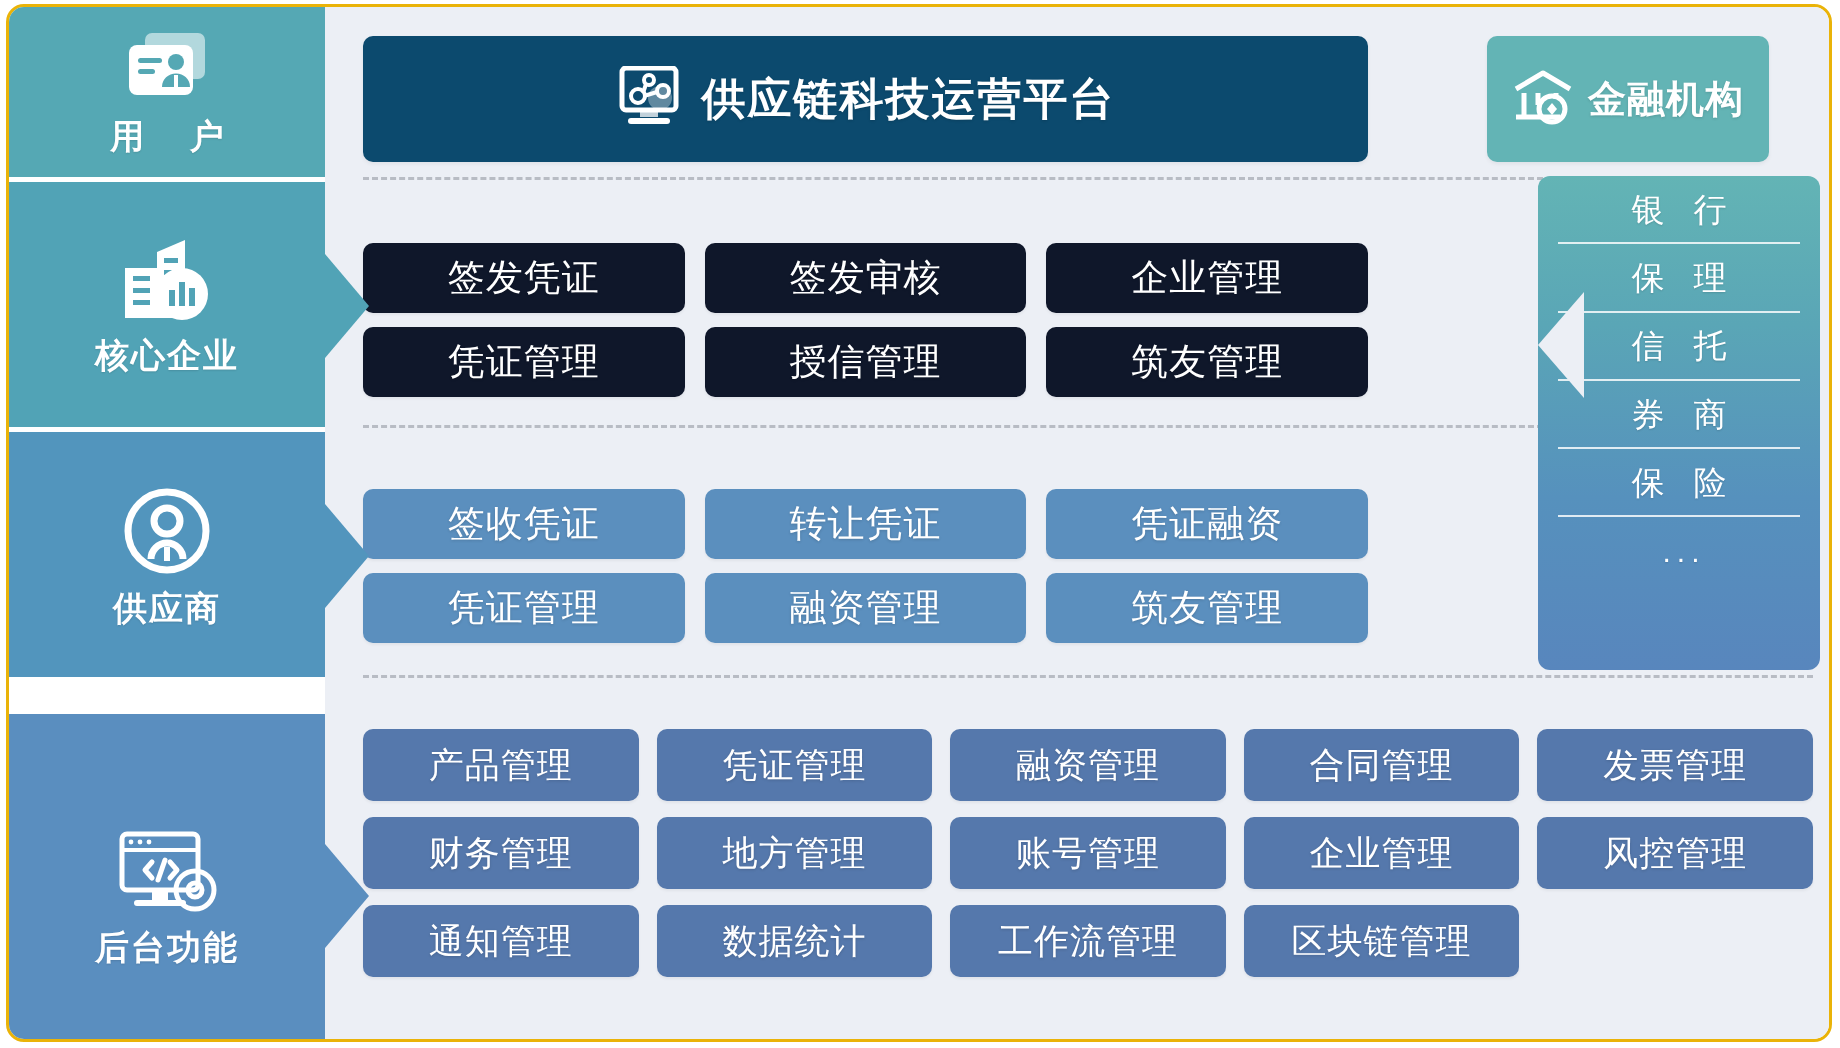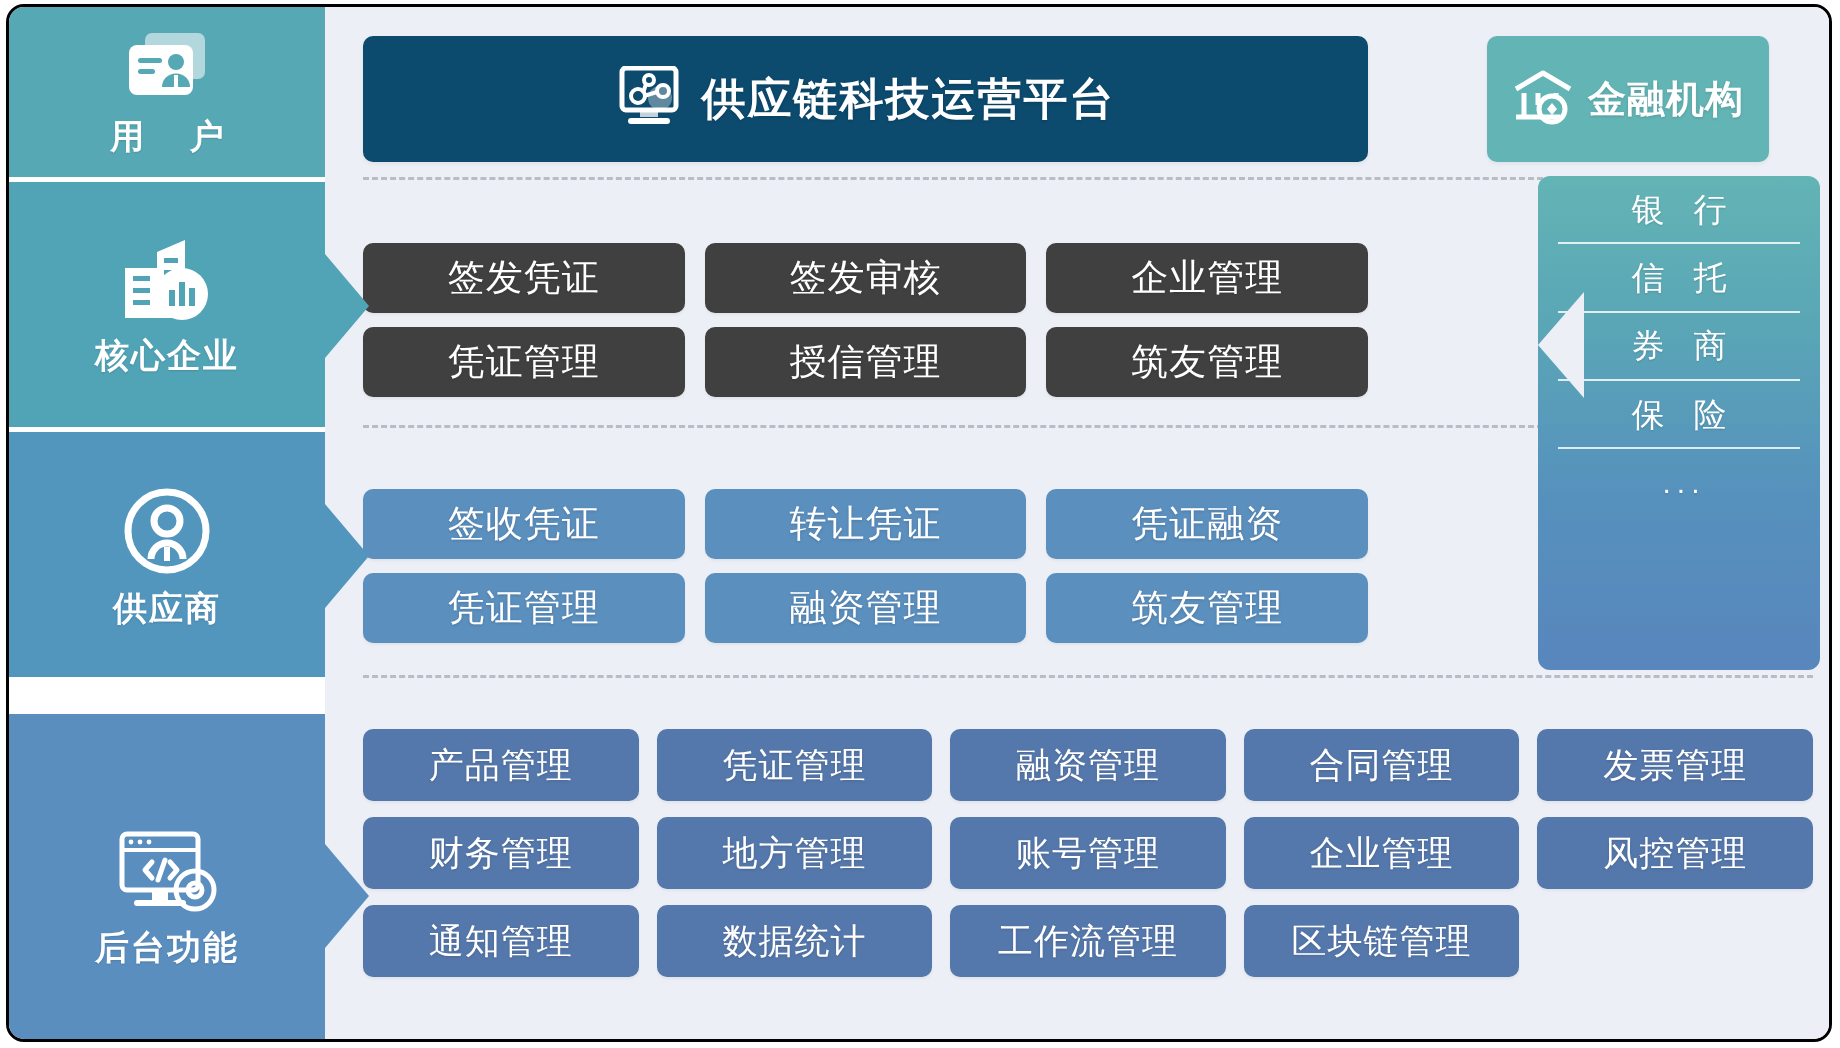--- a/index.html
+++ b/index.html
@@ -16,21 +16,21 @@
   }
 
   
   #frame {
     position: absolute;
     left: 6px;
     top: 4px;
     width: 1826px;
     height: 1038px;
     box-sizing: border-box;
-    border: 3px solid #000000;
+    border: 3px solid #eab308;
     border-radius: 18px;
     background: #ffffff;
     overflow: hidden;
   }
 
   
   #sidebar {
     position: absolute;
     left: 0;
     top: 0;
@@ -207,21 +207,21 @@
     align-items: center;
     justify-content: center;
     color: #ffffff;
     font-size: 37px;
     font-weight: normal;
     letter-spacing: 1px;
     text-shadow: 0 1px 3px rgba(0,0,0,0.16);
     white-space: nowrap;
     box-shadow: 0 2px 3px rgba(0,0,0,0.05);
   }
-  .tile.teal { background: #404040; }
+  .tile.teal { background: #0f172a; }
   .tile.blue { background: #5b8fbe; }
   .tile.navy { background: #5578ac; }
 
   #core-grid {
     left: 38px;
     top: 236px;
     width: 1005px;
     grid-template-columns: repeat(3, 1fr);
     grid-template-rows: 70px 70px;
   }
@@ -375,20 +375,21 @@
           <line x1="44" y1="24" x2="44" y2="30" stroke="#ffffff" stroke-width="5"></line>
           <circle cx="40" cy="40" r="13" fill="none" stroke="#ffffff" stroke-width="5"></circle>
           <path d="M40 34 L45 40 L40 46 L35 40 Z" fill="#ffffff"></path>
         </svg>
       </span>
       <span id="fin-header-title">金融机构</span>
     </div>
 
     <div id="fin-panel">
       <div class="fin-row">银 行</div>
+      <div class="fin-row">保 理</div>
       <div class="fin-row">信 托</div>
       <div class="fin-row">券 商</div>
       <div class="fin-row">保 险</div>
       <div class="fin-row ellipsis">...</div>
     </div>
 
     <span id="fin-notch">
       <svg width="46" height="106" viewBox="0 0 46 106">
         <path d="M46 0 L46 106 L0 53 Z" fill="#eceff5"></path>
       </svg>

